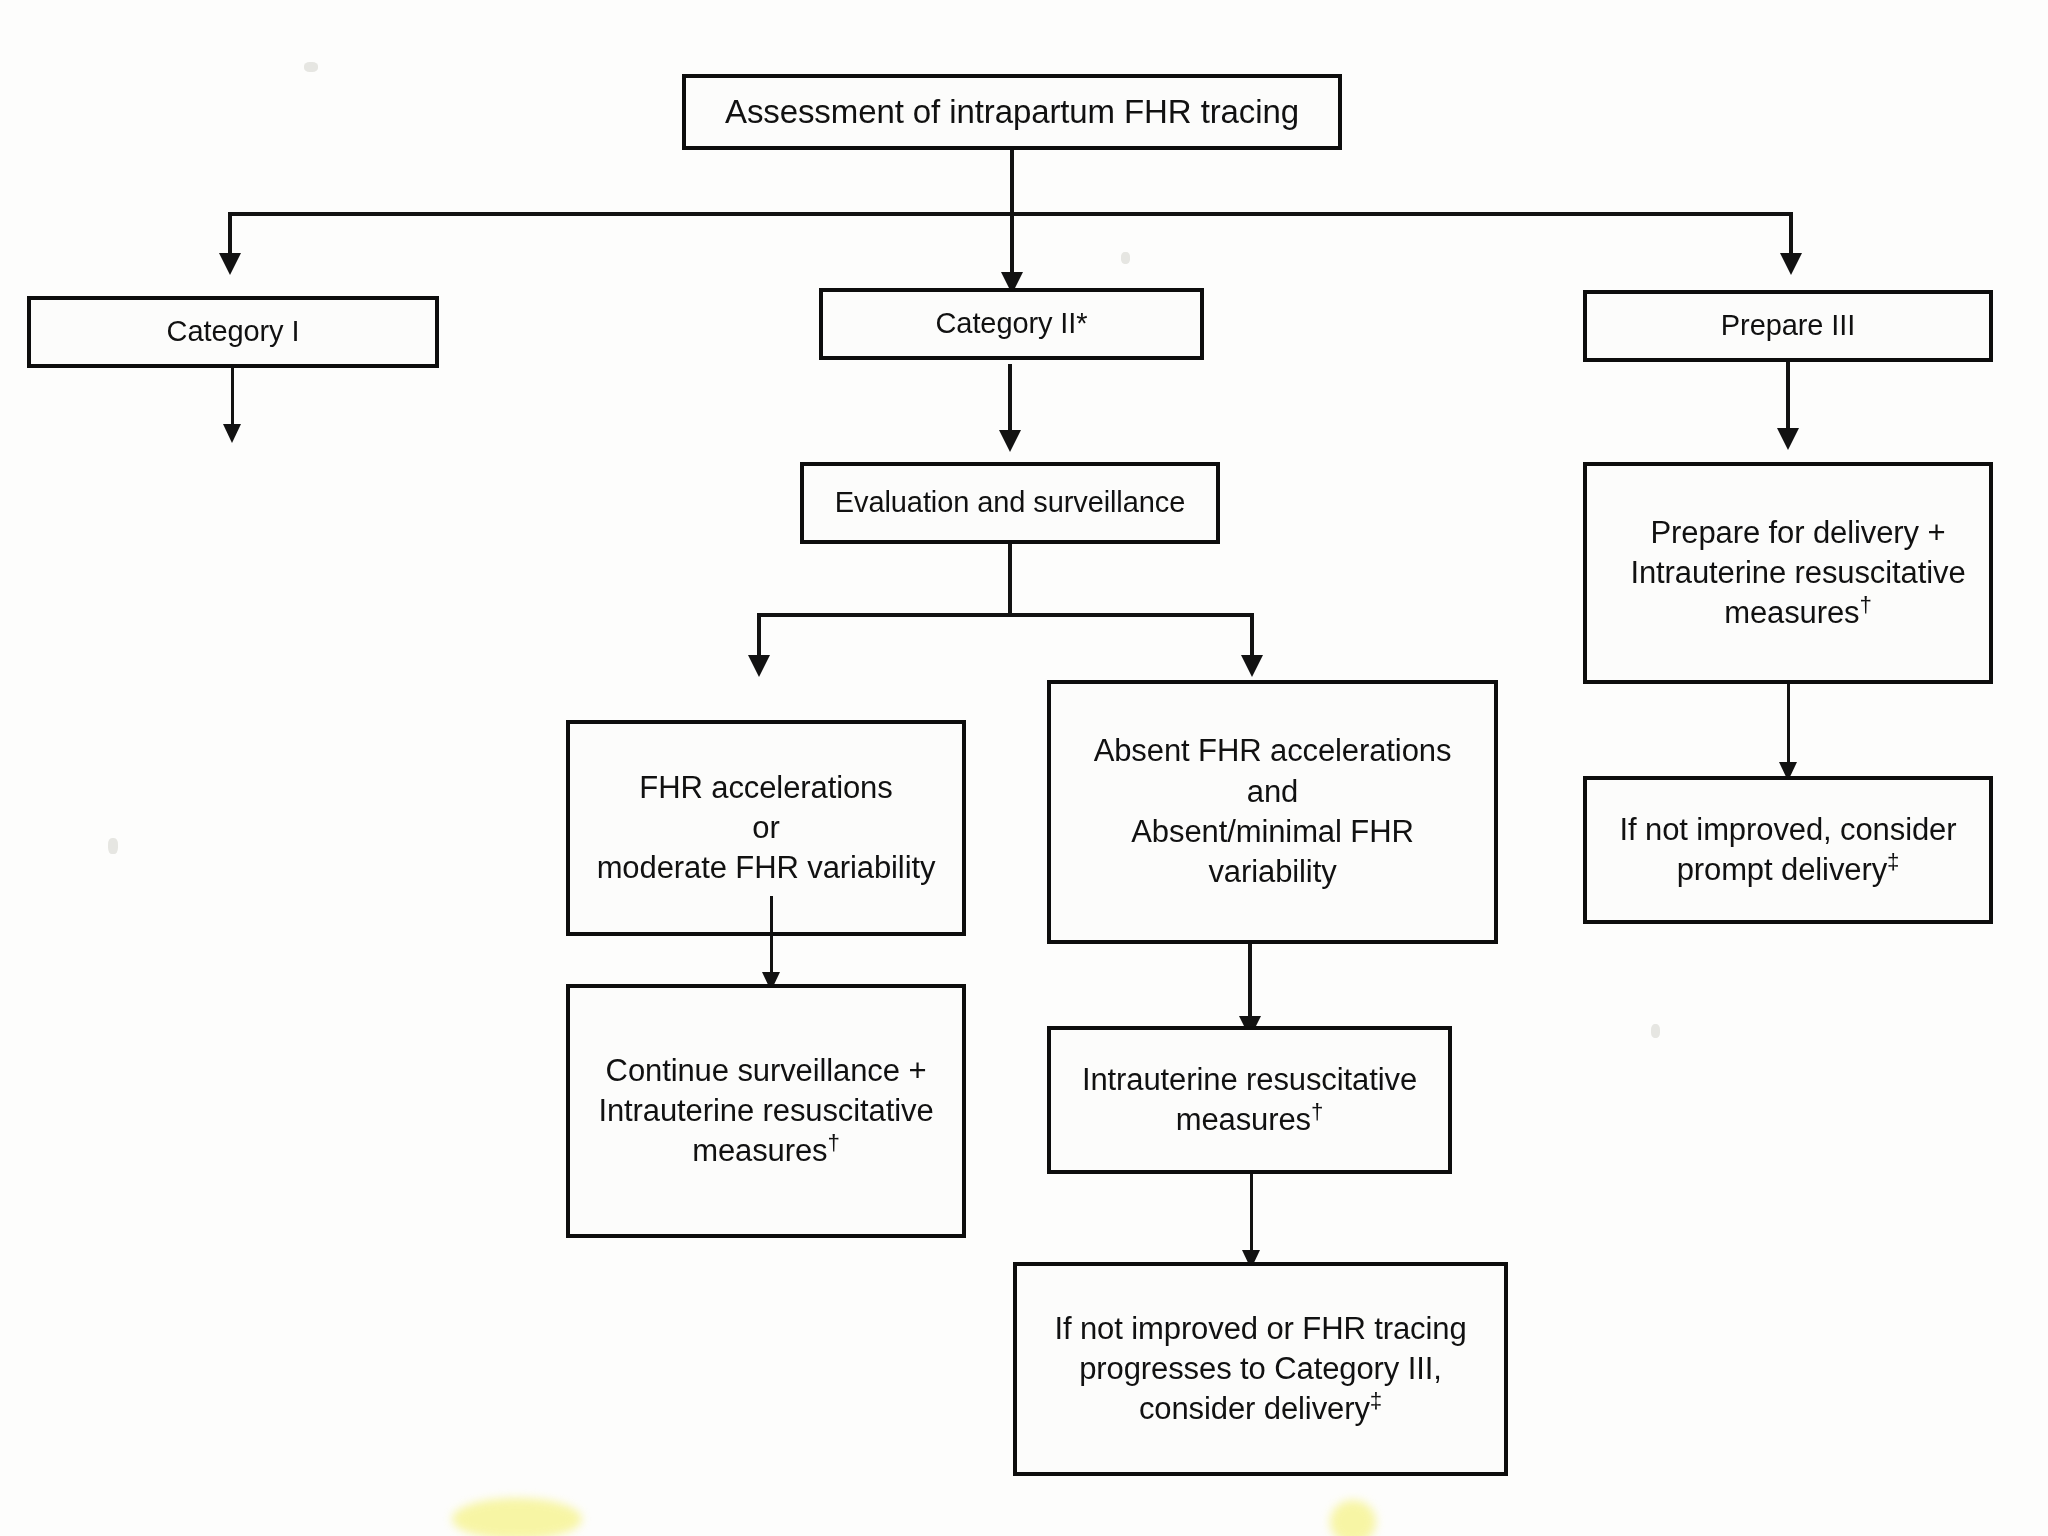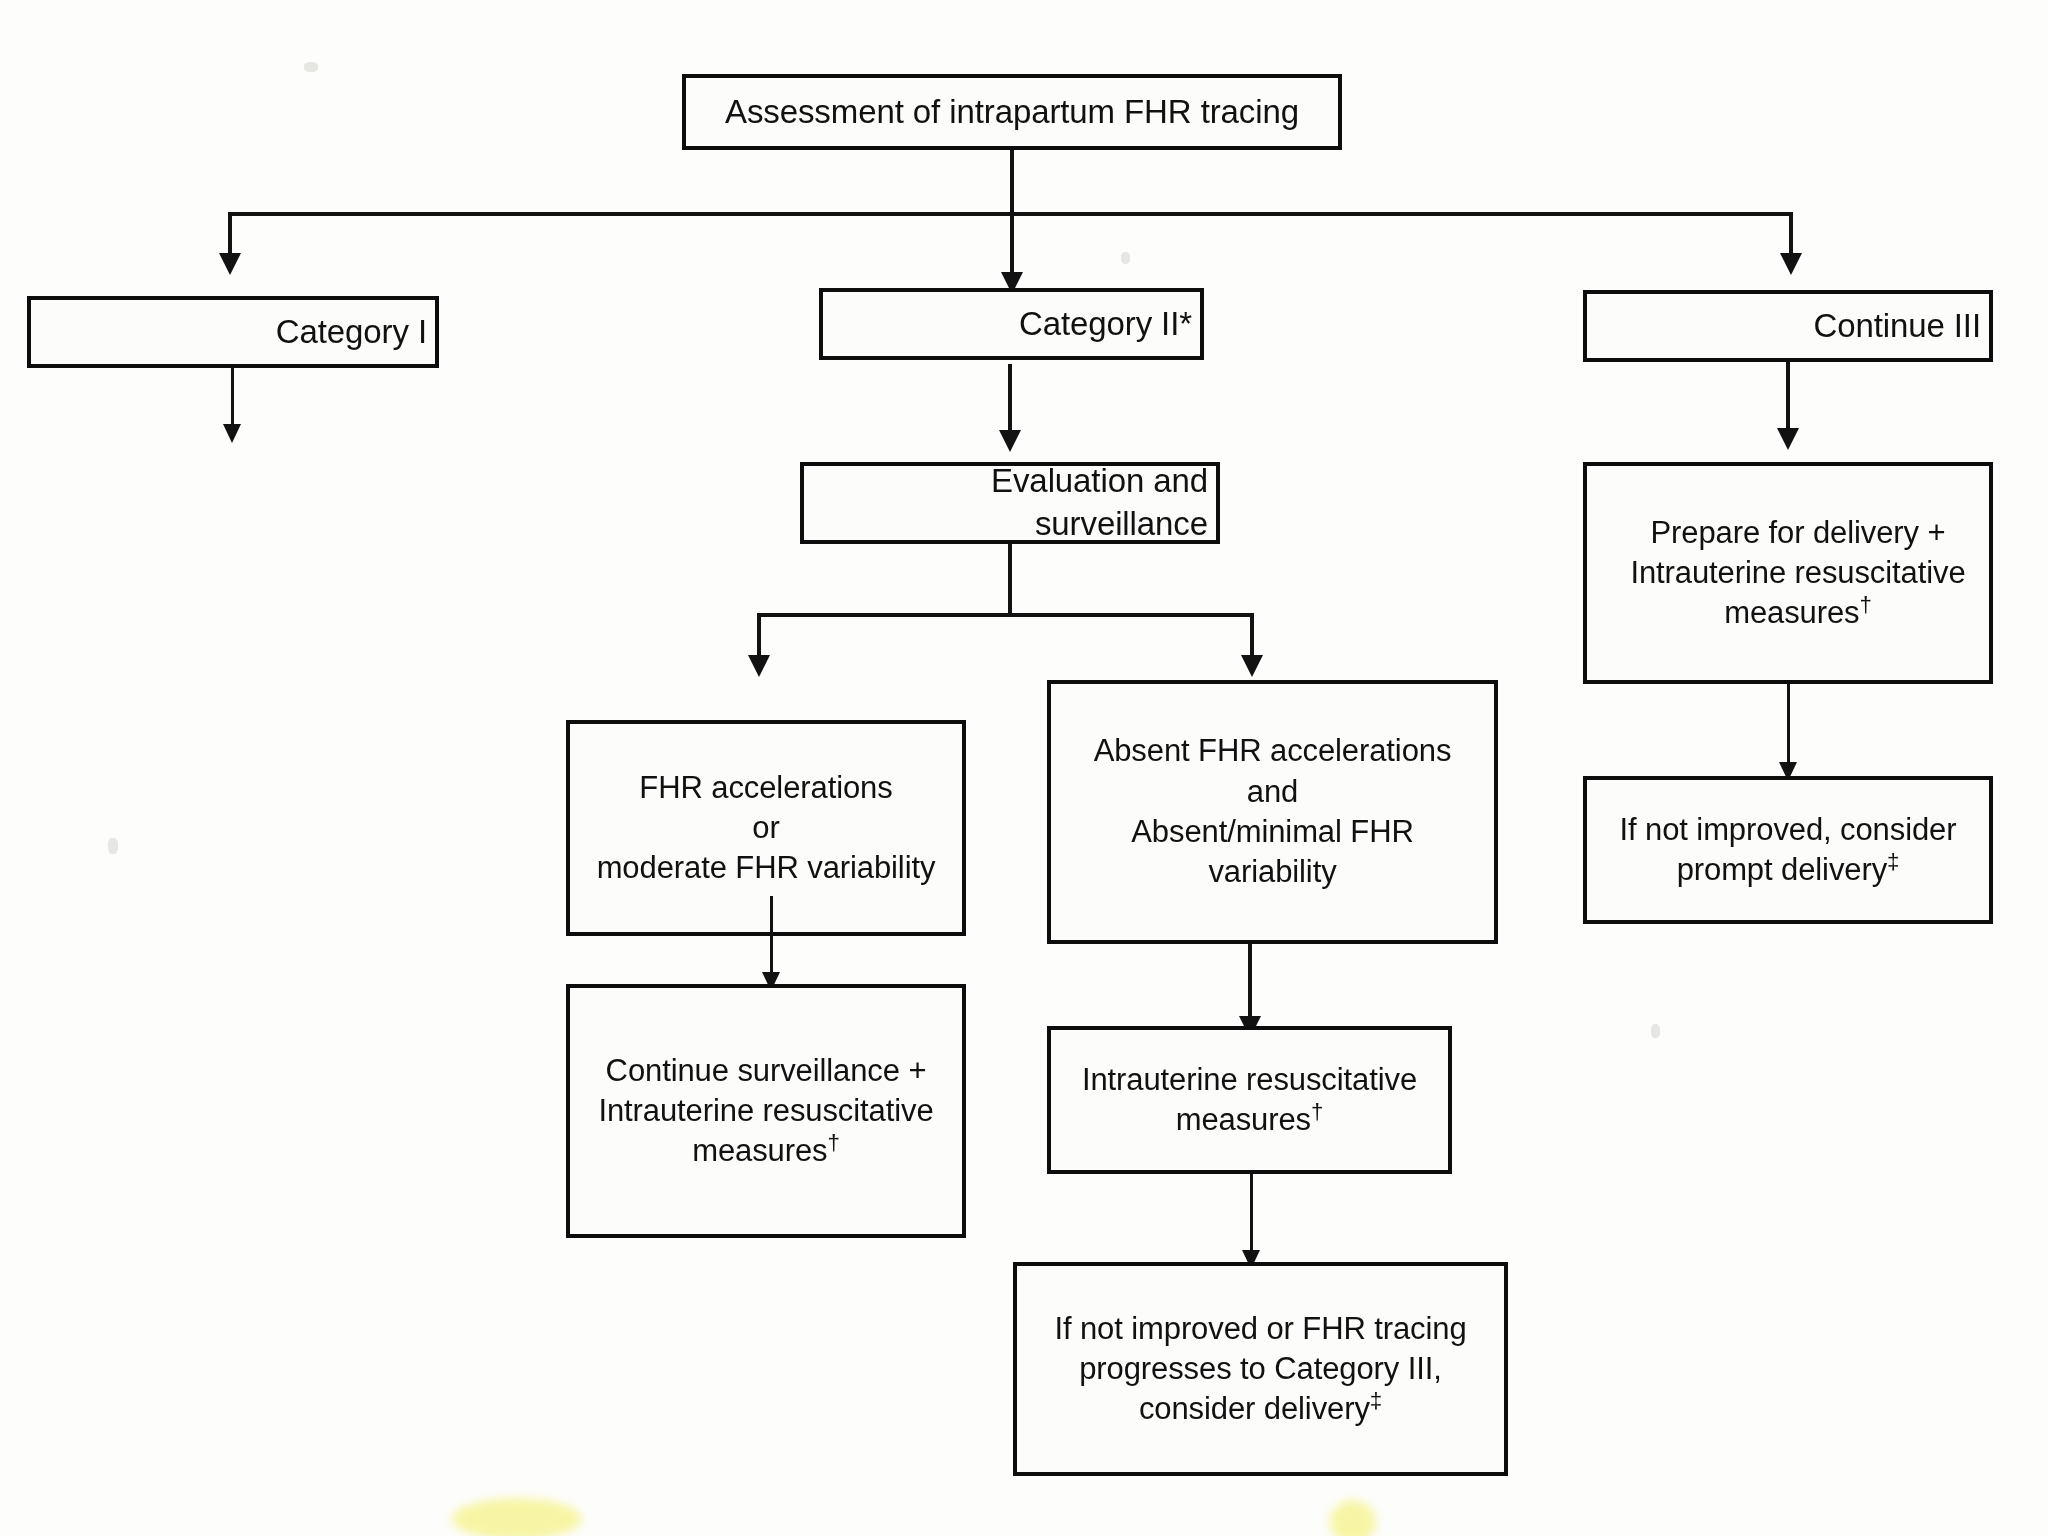--- a/index.html
+++ b/index.html
@@ -34,21 +34,21 @@
     letter-spacing: -0.1px;
     color: #111111;
     font-weight: 500;
     padding: 4px 8px;
   }
   .node.heavy { border-width: 4px; }
 
   .node-text { display: block; width: 100%; }
 
   .fs-root   { font-size: 33px; }
-  .fs-cat    { font-size: 33px; text-align: right; }
+  .fs-cat    { font-size: 29px; }
   .fs-body   { font-size: 31px; }
 
   sup.fn {
     font-size: 0.72em;
     vertical-align: super;
     line-height: 0;
   }
 
   
   .vline, .hline {
@@ -185,21 +185,21 @@
 
   <div class="node heavy fs-body" style="left:1013px; top:1262px; width:495px; height:214px;">
     <span class="node-text">
       <span>If not improved or FHR tracing</span><br>
       <span>progresses to Category III,</span><br>
       <span>consider delivery</span><sup class="fn">‡</sup>
     </span>
   </div>
 
   <div class="node heavy fs-cat" style="left:1583px; top:290px; width:410px; height:72px;">
-    <span class="node-text">Continue III</span>
+    <span class="node-text">Prepare III</span>
   </div>
 
   <div class="vline thick" style="left:1786px; top:362px; height:78px;"></div>
   <div class="arrow" style="left:1777px; top:428px;"></div>
 
   <div class="node heavy fs-body" style="left:1583px; top:462px; width:410px; height:222px;padding-left:28px;">
     <span class="node-text">
       <span>Prepare for delivery +</span><br>
       <span>Intrauterine resuscitative</span><br>
       <span>measures</span><sup class="fn">†</sup>

